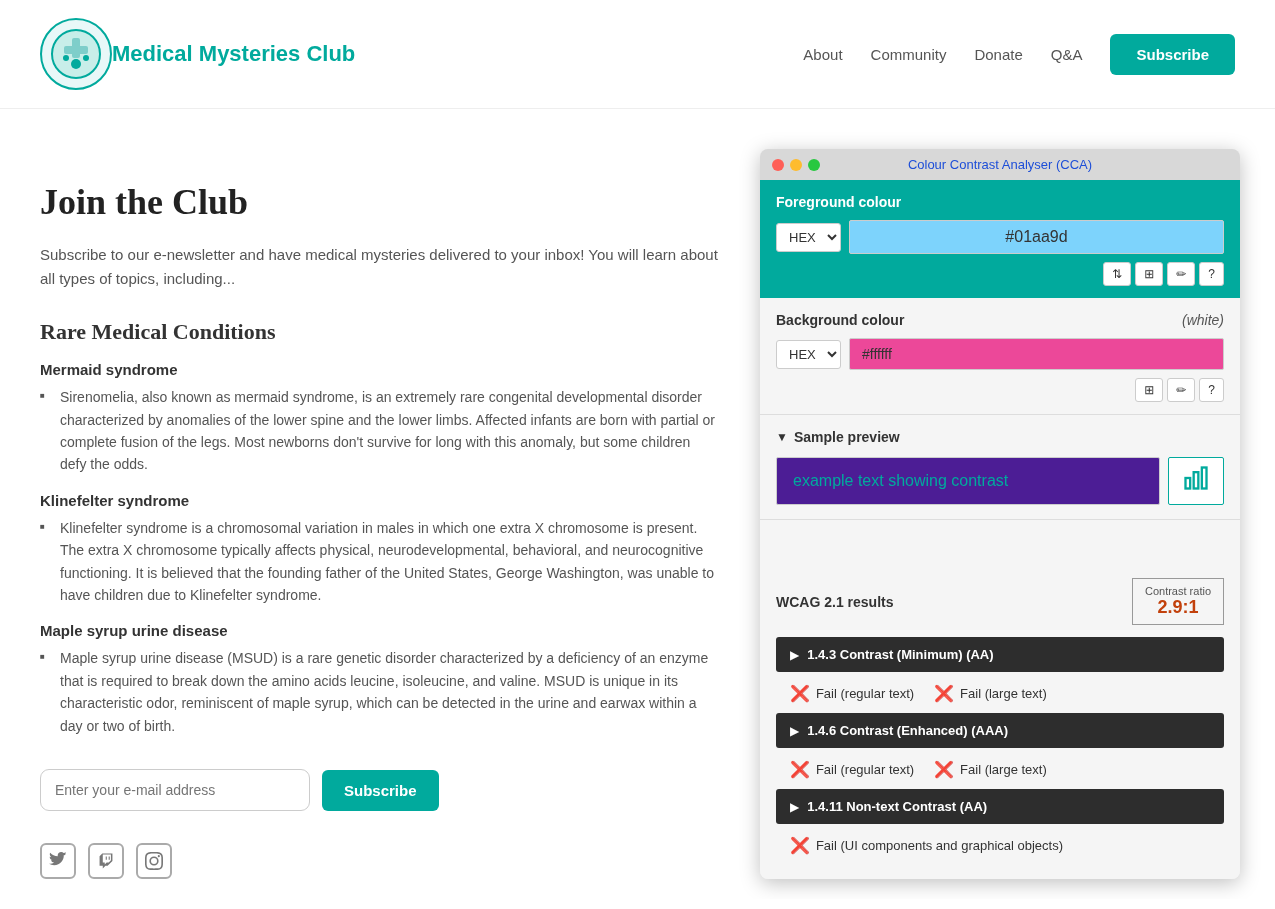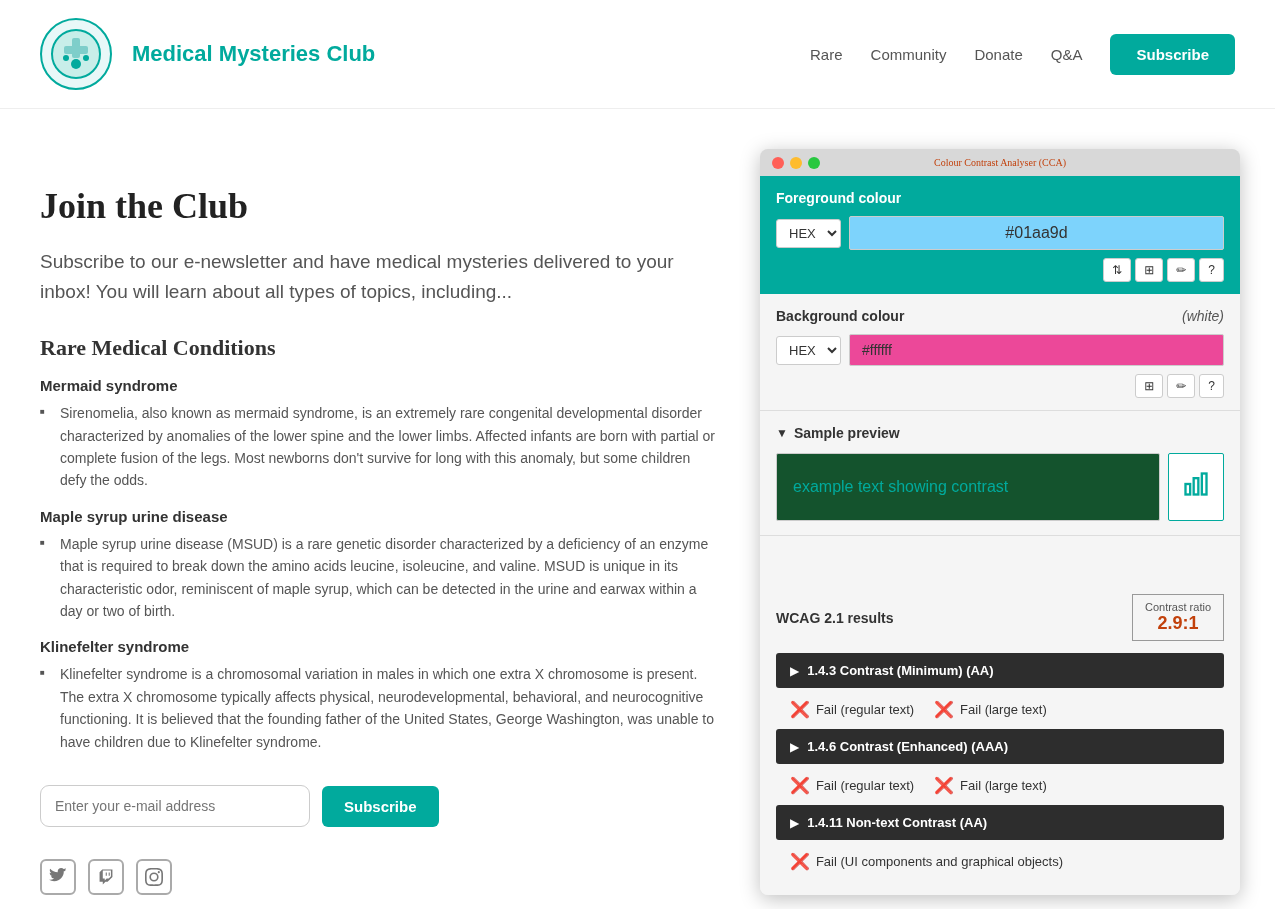--- a/index.html
+++ b/index.html
@@ -1,34 +1,34 @@
 <!DOCTYPE html>
 <html><head>
   <meta charset="utf-8">
   <style>
     * { box-sizing: border-box; margin: 0; padding: 0; }
     body { font-family: Arial, sans-serif; background: #fff; color: #333; font-size: 15px; }
 
     
     .header { display: flex; align-items: center; justify-content: space-between; padding: 18px 40px; border-bottom: 1px solid #eee; }
-    .logo-area { display: flex; align-items: center; gap: 20px; justify-content: flex-end; }
+    .logo-area { display: flex; align-items: center; gap: 0; justify-content: flex-end; }
     .logo-circle { width: 72px; height: 72px; border-radius: 50%; background: #e8f8f8; border: 2px solid #01aa9d; display: flex; align-items: center; justify-content: center; overflow: hidden; }
     .logo-svg { width: 52px; height: 52px; }
     .site-title { color: #01aa9d; font-size: 22px; font-weight: bold; }
     .nav { display: flex; align-items: center; gap: 28px; }
     .nav-link { text-decoration: none; color: #555; font-size: 15px; }
     .subscribe-btn { background: #01aa9d; color: #fff; border: none; border-radius: 6px; padding: 12px 26px; font-size: 15px; font-weight: bold; cursor: pointer; }
 
     
     .main { display: flex; padding: 40px 40px 20px 40px; gap: 40px; align-items: flex-end; }
     .left-col { flex: 0 0 680px; max-width: 680px; }
     .right-col { flex: 1; }
 
     .page-heading { font-size: 36px; font-weight: bold; color: #222; margin-bottom: 20px; font-family: Georgia, serif; }
-    .intro-text { color: #555; font-size: 19px; margin-bottom: 28px; line-height: 1.6; }
+    .intro-text { color: #555; font-size: 15px; margin-bottom: 28px; line-height: 1.6; }
     .section-heading { font-size: 22px; font-weight: bold; color: #333; margin-bottom: 16px; font-family: Georgia, serif; }
     .condition-heading { font-size: 15px; font-weight: bold; color: #333; margin-bottom: 8px; margin-top: 16px; }
     .condition-list { list-style: none; margin-bottom: 16px; }
     .condition-list li { padding-left: 20px; position: relative; color: #555; font-size: 14px; line-height: 1.6; margin-bottom: 8px; }
     .condition-list li::before { content: '■'; position: absolute; left: 0; font-size: 8px; top: 4px; color: #555; }
 
     
     .email-section { display: flex; gap: 12px; margin-top: 32px; margin-bottom: 32px; align-items: center; }
     .email-input { flex: 1; padding: 12px 14px; border: 1px solid #ccc; border-radius: 9px; font-size: 14px; color: #888; max-width: 270px; }
     .email-subscribe-btn { background: #01aa9d; color: #fff; border: none; border-radius: 6px; padding: 12px 22px; font-size: 15px; font-weight: bold; cursor: pointer; }
@@ -39,21 +39,21 @@
     .social-icon svg { width: 18px; height: 18px; fill: #777; }
 
     
     .cca-window { background: #f0f0f0; border-radius: 8px; box-shadow: 0 4px 20px rgba(0,0,0,0.25); width: 480px; min-width: 420px; overflow: hidden; }
     .cca-titlebar { background: #d8d8d8; display: flex; align-items: center; justify-content: center; padding: 8px 12px; position: relative; }
     .cca-dots { display: flex; gap: 6px; position: absolute; left: 12px; }
     .cca-dot { width: 12px; height: 12px; border-radius: 50%; }
     .cca-dot-red { background: #ff5f57; }
     .cca-dot-yellow { background: #febc2e; }
     .cca-dot-green { background: #28c840; }
-    .cca-title { font-size: 10px; color: #c2410c; font-weight: normal; font-family: Liberation Serif, serif; }
+    .cca-title { font-size: 13px; color: #1d4ed8; font-weight: normal; }
 
     .cca-body { padding: 0; }
 
     
     .fg-section { background: #01aa9d; padding: 14px 16px 12px 16px; }
     .fg-label { color: #fff; font-weight: bold; font-size: 14px; margin-bottom: 10px; }
     .fg-input-row { display: flex; gap: 8px; align-items: center; }
     .fg-select { background: #fff; border: 1px solid #ccc; border-radius: 3px; padding: 5px 8px; font-size: 13px; color: #333; cursor: pointer; }
     .fg-hex-input { flex: 1; padding: 7px 12px; border: 1px solid #ccc; font-size: 16px; color: #333; background: #7dd3fc; text-align: center; border-radius: 2px; }
     .fg-tools { display: flex; justify-content: flex-end; gap: 4px; margin-top: 8px; }
@@ -69,21 +69,21 @@
     .bg-hex-input { flex: 1; padding: 7px 12px; border: 1px solid #ccc; font-size: 14px; color: #333; background: #ec4899; border-radius: 2px; }
     .bg-tools { display: flex; justify-content: flex-end; gap: 4px; margin-top: 8px; }
     .bg-tool-btn { background: #fff; border: 1px solid #ccc; border-radius: 3px; padding: 4px 8px; font-size: 12px; cursor: pointer; color: #333; }
 
     
     .preview-section { background: #f5f5f5; padding: 14px 16px; border-bottom: 1px solid #ddd; }
     .preview-header { display: flex; align-items: center; gap: 6px; margin-bottom: 12px; }
     .preview-triangle { color: #333; font-size: 12px; }
     .preview-label { color: #333; font-weight: bold; font-size: 14px; }
     .preview-content { display: flex; gap: 8px; align-items: stretch; }
-    .preview-text-box { flex: 1; border: 1px solid #ccc; padding: 24px 16px; background: #14532d; border-radius: 2px; }
+    .preview-text-box { flex: 1; border: 1px solid #ccc; padding: 14px 16px; background: #4c1d95; border-radius: 2px; }
     .preview-text { color: #01aa9d; font-size: 16px; font-weight: normal; }
     .preview-chart-btn { width: 56px; border: 1px solid #01aa9d; border-radius: 2px; display: flex; align-items: center; justify-content: center; background: #fff; cursor: pointer; }
     .preview-chart-icon { color: #01aa9d; font-size: 22px; }
 
     
     .wcag-section { background: #f5f5f5; padding: 14px 16px; }
     .wcag-header { display: flex; justify-content: space-between; align-items: center; margin-bottom: 12px; margin-top: 44px; }
     .wcag-title { font-weight: bold; font-size: 14px; color: #333; }
     .contrast-ratio-box { border: 1px solid #999; padding: 6px 12px; text-align: center; }
     .contrast-ratio-label { font-size: 11px; color: #555; }
@@ -108,21 +108,21 @@
         <rect x="22" y="10" width="8" height="20" rx="2" fill="#7ececa"></rect>
         <rect x="14" y="18" width="24" height="8" rx="2" fill="#7ececa"></rect>
         <circle cx="26" cy="36" r="5" fill="#01aa9d"></circle>
         <circle cx="16" cy="30" r="3" fill="#01aa9d"></circle>
         <circle cx="36" cy="30" r="3" fill="#01aa9d"></circle>
       </svg>
     </div>
     <span class="site-title">Medical Mysteries Club</span>
   </div>
   <nav class="nav">
-    <a class="nav-link" href="#">Rare</a>
+    <a class="nav-link" href="#">About</a>
     <a class="nav-link" href="#">Community</a>
     <a class="nav-link" href="#">Donate</a>
     <a class="nav-link" href="#">Q&amp;A</a>
     <button class="subscribe-btn">Subscribe</button>
   </nav>
 </header>
 
 <div class="main">
 
   <div class="left-col">
@@ -132,30 +132,30 @@
     <h2 class="section-heading">Rare Medical Conditions</h2>
 
     <div>
       <div class="condition-heading">Mermaid syndrome</div>
       <ul class="condition-list">
         <li>Sirenomelia, also known as mermaid syndrome, is an extremely rare congenital developmental disorder characterized by anomalies of the lower spine and the lower limbs. Affected infants are born with partial or complete fusion of the legs. Most newborns don't survive for long with this anomaly, but some children defy the odds.</li>
       </ul>
     </div>
 
     <div>
+      <div class="condition-heading">Klinefelter syndrome</div>
+      <ul class="condition-list">
+        <li>Klinefelter syndrome is a chromosomal variation in males in which one extra X chromosome is present. The extra X chromosome typically affects physical, neurodevelopmental, behavioral, and neurocognitive functioning. It is believed that the founding father of the United States, George Washington, was unable to have children due to Klinefelter syndrome.</li>
+      </ul>
+    </div>
+
+    <div>
       <div class="condition-heading">Maple syrup urine disease</div>
       <ul class="condition-list">
         <li>Maple syrup urine disease (MSUD) is a rare genetic disorder characterized by a deficiency of an enzyme that is required to break down the amino acids leucine, isoleucine, and valine. MSUD is unique in its characteristic odor, reminiscent of maple syrup, which can be detected in the urine and earwax within a day or two of birth.</li>
-      </ul>
-    </div>
-
-    <div>
-      <div class="condition-heading">Klinefelter syndrome</div>
-      <ul class="condition-list">
-        <li>Klinefelter syndrome is a chromosomal variation in males in which one extra X chromosome is present. The extra X chromosome typically affects physical, neurodevelopmental, behavioral, and neurocognitive functioning. It is believed that the founding father of the United States, George Washington, was unable to have children due to Klinefelter syndrome.</li>
       </ul>
     </div>
 
     <div class="email-section">
       <input class="email-input" type="email" placeholder="Enter your e-mail address" style="">
       <button class="email-subscribe-btn">Subscribe</button>
     </div>
 
     <div class="social-icons">
       <div class="social-icon">

